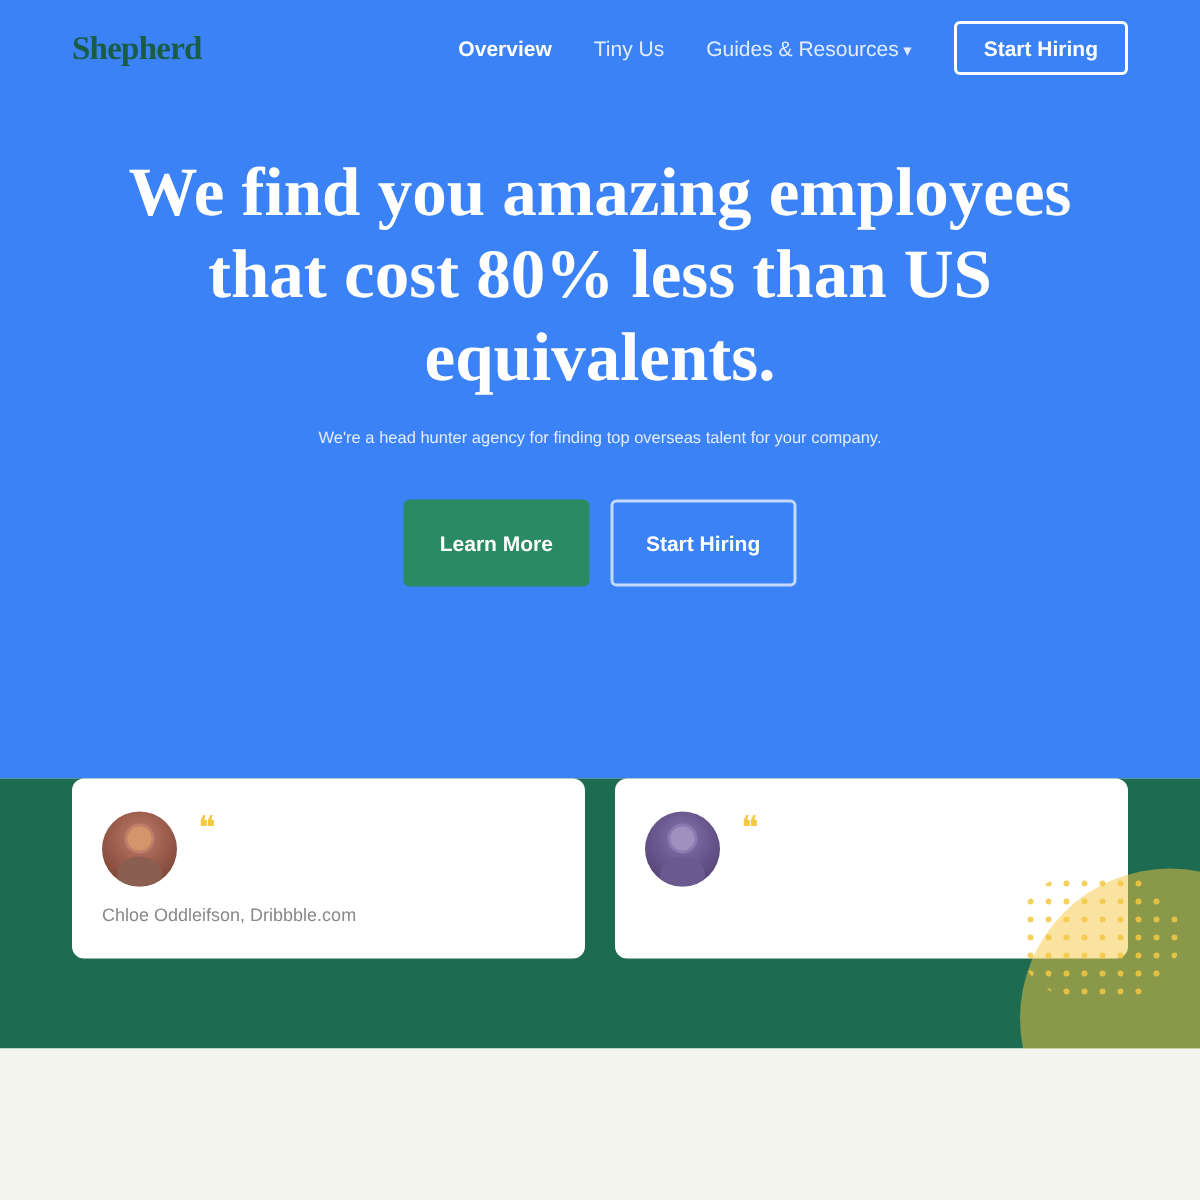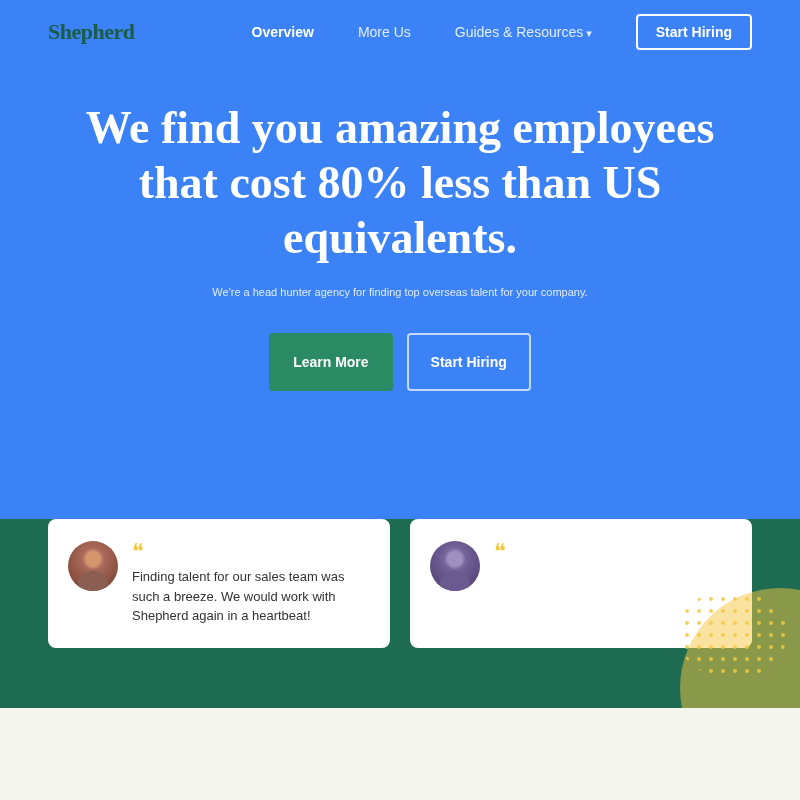--- a/index.html
+++ b/index.html
@@ -12,21 +12,21 @@
       padding: 14px 48px;
       z-index: 10;
       background: transparent;
     }
     .nav-logo {
       font-family: Georgia, serif;
       font-size: 22px; font-weight: bold; color: #1a5c45;
       letter-spacing: -0.5px;
     }
     .nav-links {
-      display: flex; align-items: center; gap: 44px;
+      display: flex; align-items: center; gap: 28px;
     }
     .nav-link {
       font-family: -apple-system, BlinkMacSystemFont, 'Segoe UI', sans-serif;
       font-size: 14px; color: #fff; text-decoration: none; cursor: pointer;
     }
     .nav-link.active { font-weight: 700; color: #fff; }
     .nav-link.dark { color: rgba(255,255,255,0.85); }
     .nav-link.has-arrow::after { content: ' ▾'; font-size: 11px; }
     .nav-btn {
       font-family: -apple-system, BlinkMacSystemFont, 'Segoe UI', sans-serif;
@@ -122,21 +122,21 @@
       position: relative;
     }
   </style>
 </head>
 <body>
 
 <nav>
   <span class="nav-logo">Shepherd</span>
   <div class="nav-links">
     <a class="nav-link active">Overview</a>
-    <a class="nav-link dark">More Us</a>
+    <a class="nav-link dark">Tiny Us</a>
     <a class="nav-link dark has-arrow">Guides &amp; Resources</a>
     <button class="nav-btn">Start Hiring</button>
   </div>
 </nav>
 
 <section class="hero">
   <h1 class="hero-title">We find you amazing employees that cost 80% less than US equivalents.</h1>
   <p class="hero-subtitle">We're a head hunter agency for finding top overseas talent for your company.</p>
   <div class="hero-buttons">
     <button class="btn-learn">Learn More</button>
@@ -152,23 +152,23 @@
         <div class="avatar avatar-1">
           
           <svg viewBox="0 0 50 50">
             <circle cx="25" cy="18" r="10" fill="#c17f6b"></circle>
             <ellipse cx="25" cy="42" rx="15" ry="12" fill="#8b5e52"></ellipse>
             <circle cx="25" cy="18" r="8" fill="#d4956b"></circle>
           </svg>
         </div>
         <div>
           <div class="quote-icon">❝</div>
-          <p class="testimonial-text">Finding talent for our sales team was such a breeze. We would work with Shepherd again in a heartbeat!</p>
         </div>
       </div>
+      <p class="testimonial-author">Chloe Oddleifson, Dribbble.com</p>
     </div>
 
     <div class="testimonial-card" style="position:relative; overflow:visible;">
       <div class="testimonial-inner">
         <div class="avatar avatar-2">
           <svg viewBox="0 0 50 50">
             <circle cx="25" cy="18" r="10" fill="#8b7ab0"></circle>
             <ellipse cx="25" cy="42" rx="15" ry="12" fill="#6b5a90"></ellipse>
             <circle cx="25" cy="18" r="8" fill="#a090c0"></circle>
           </svg>

